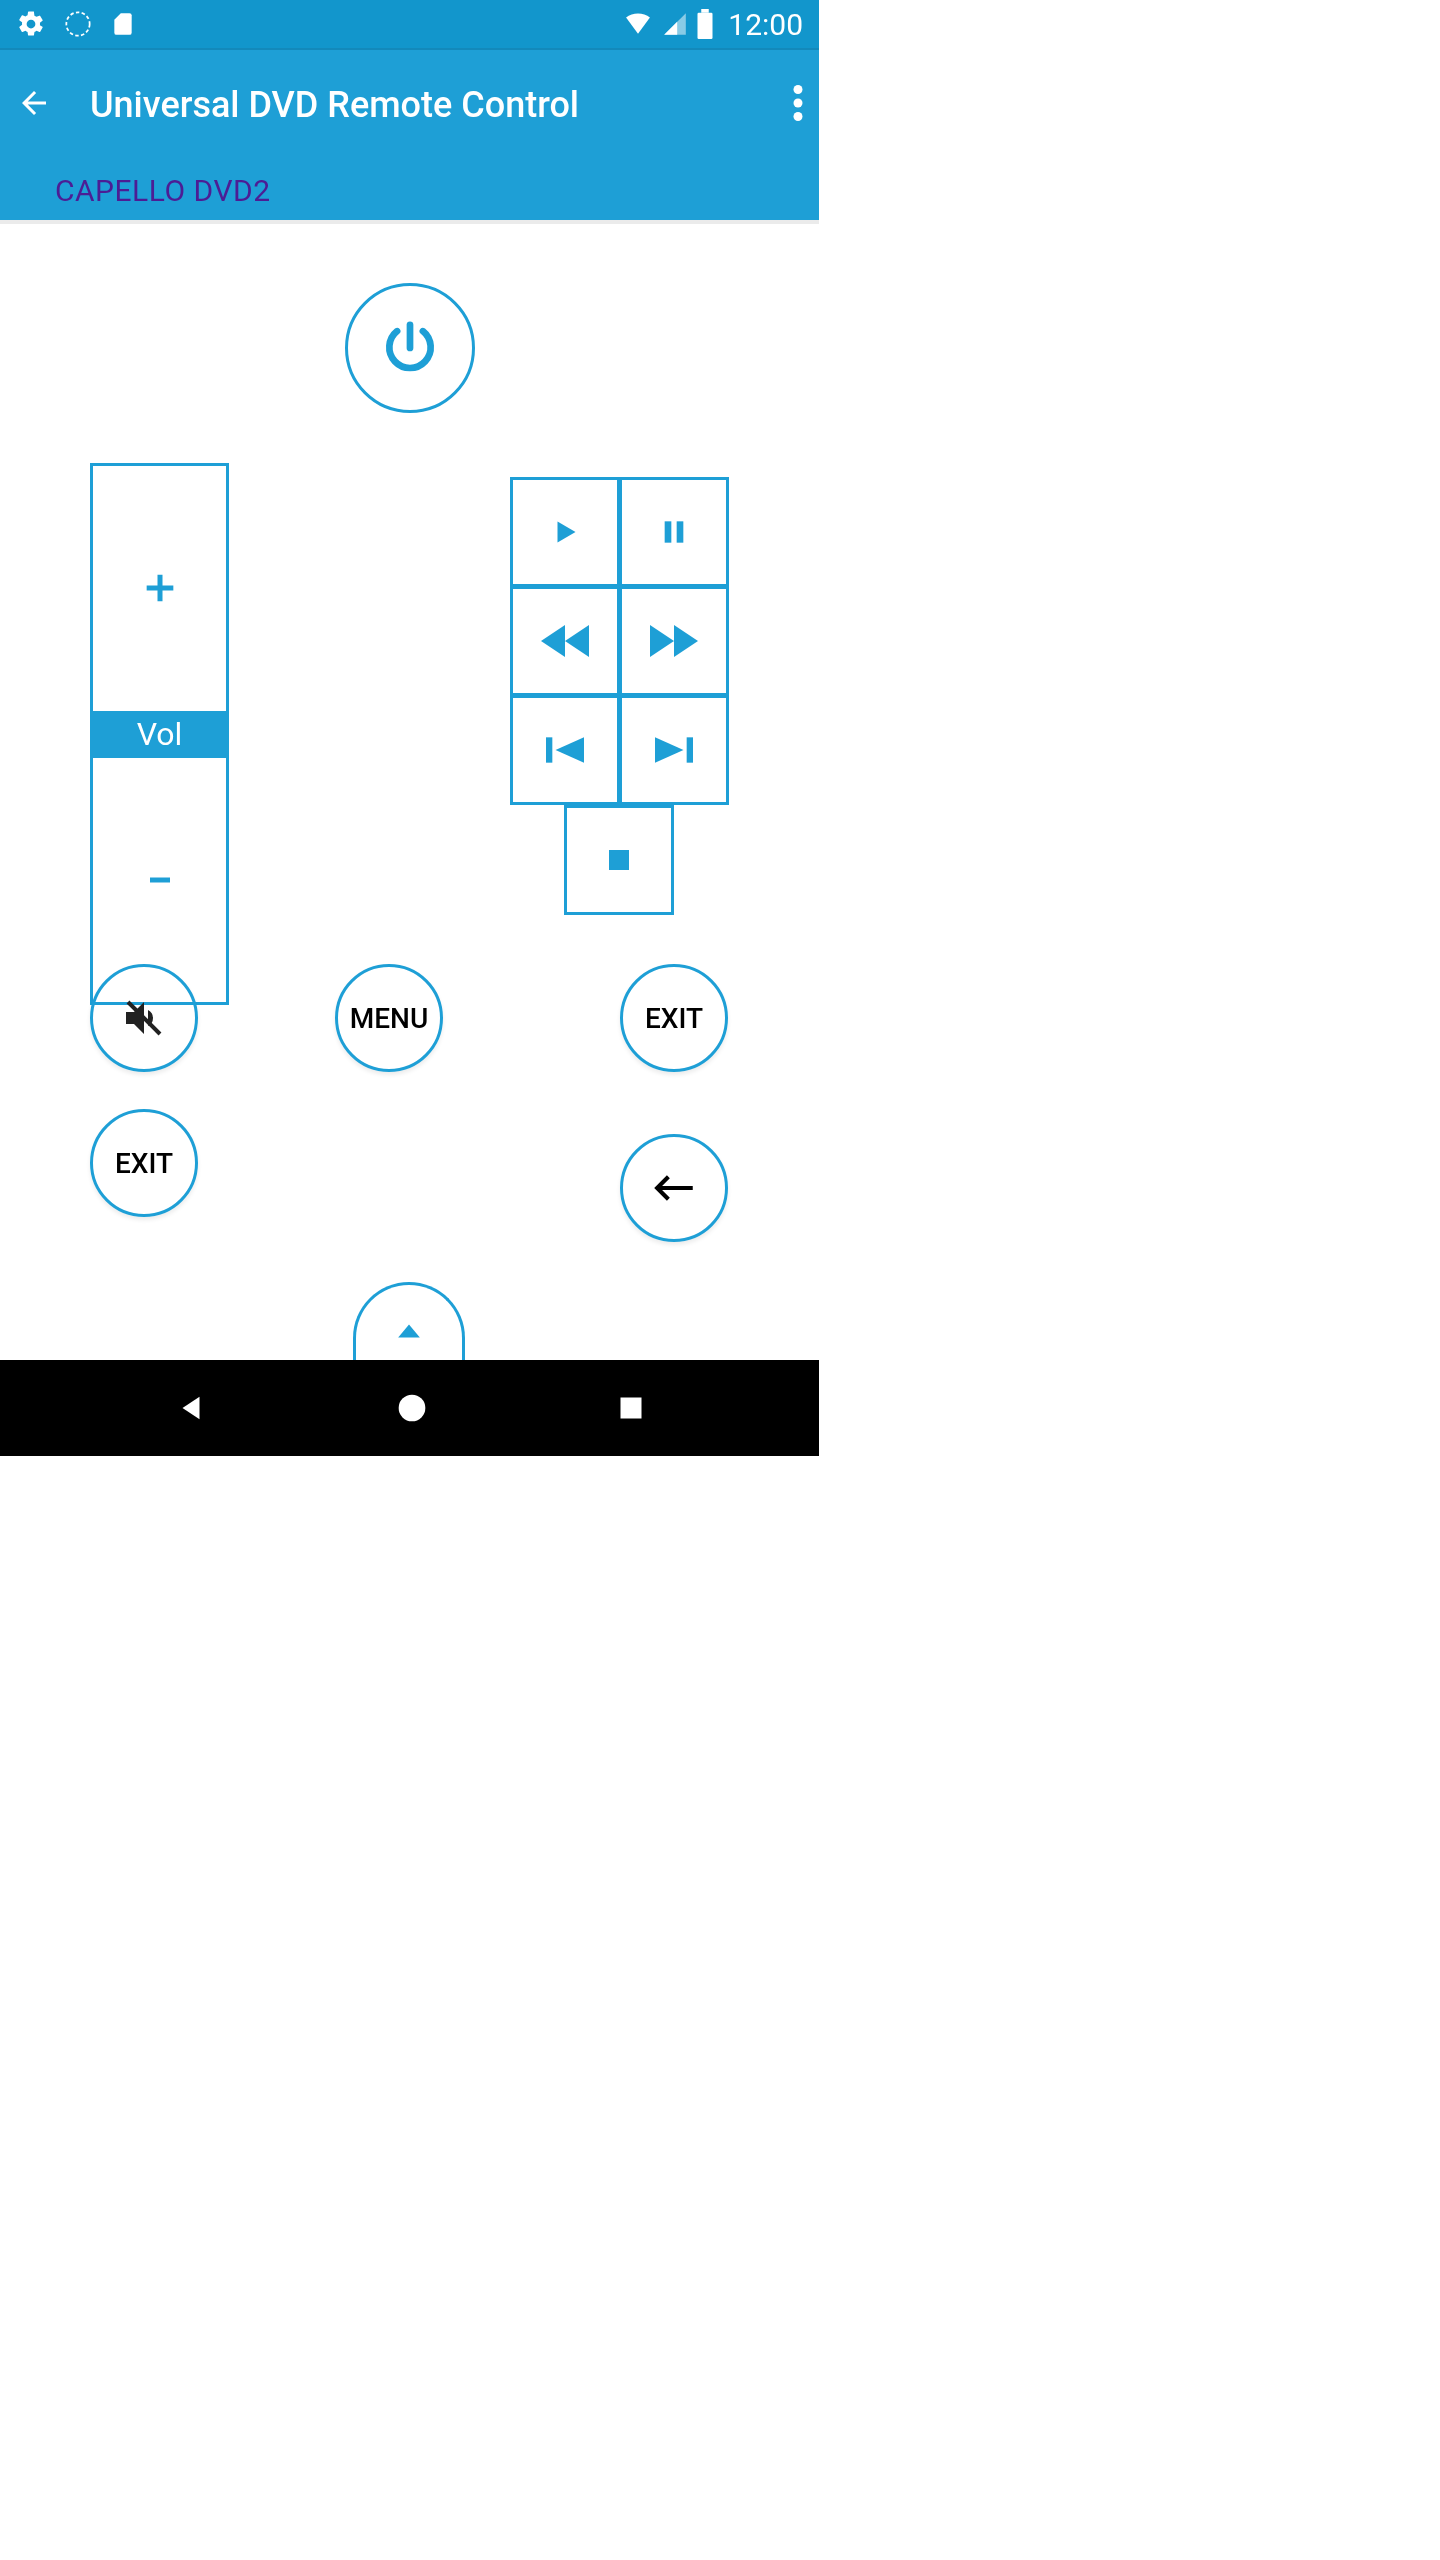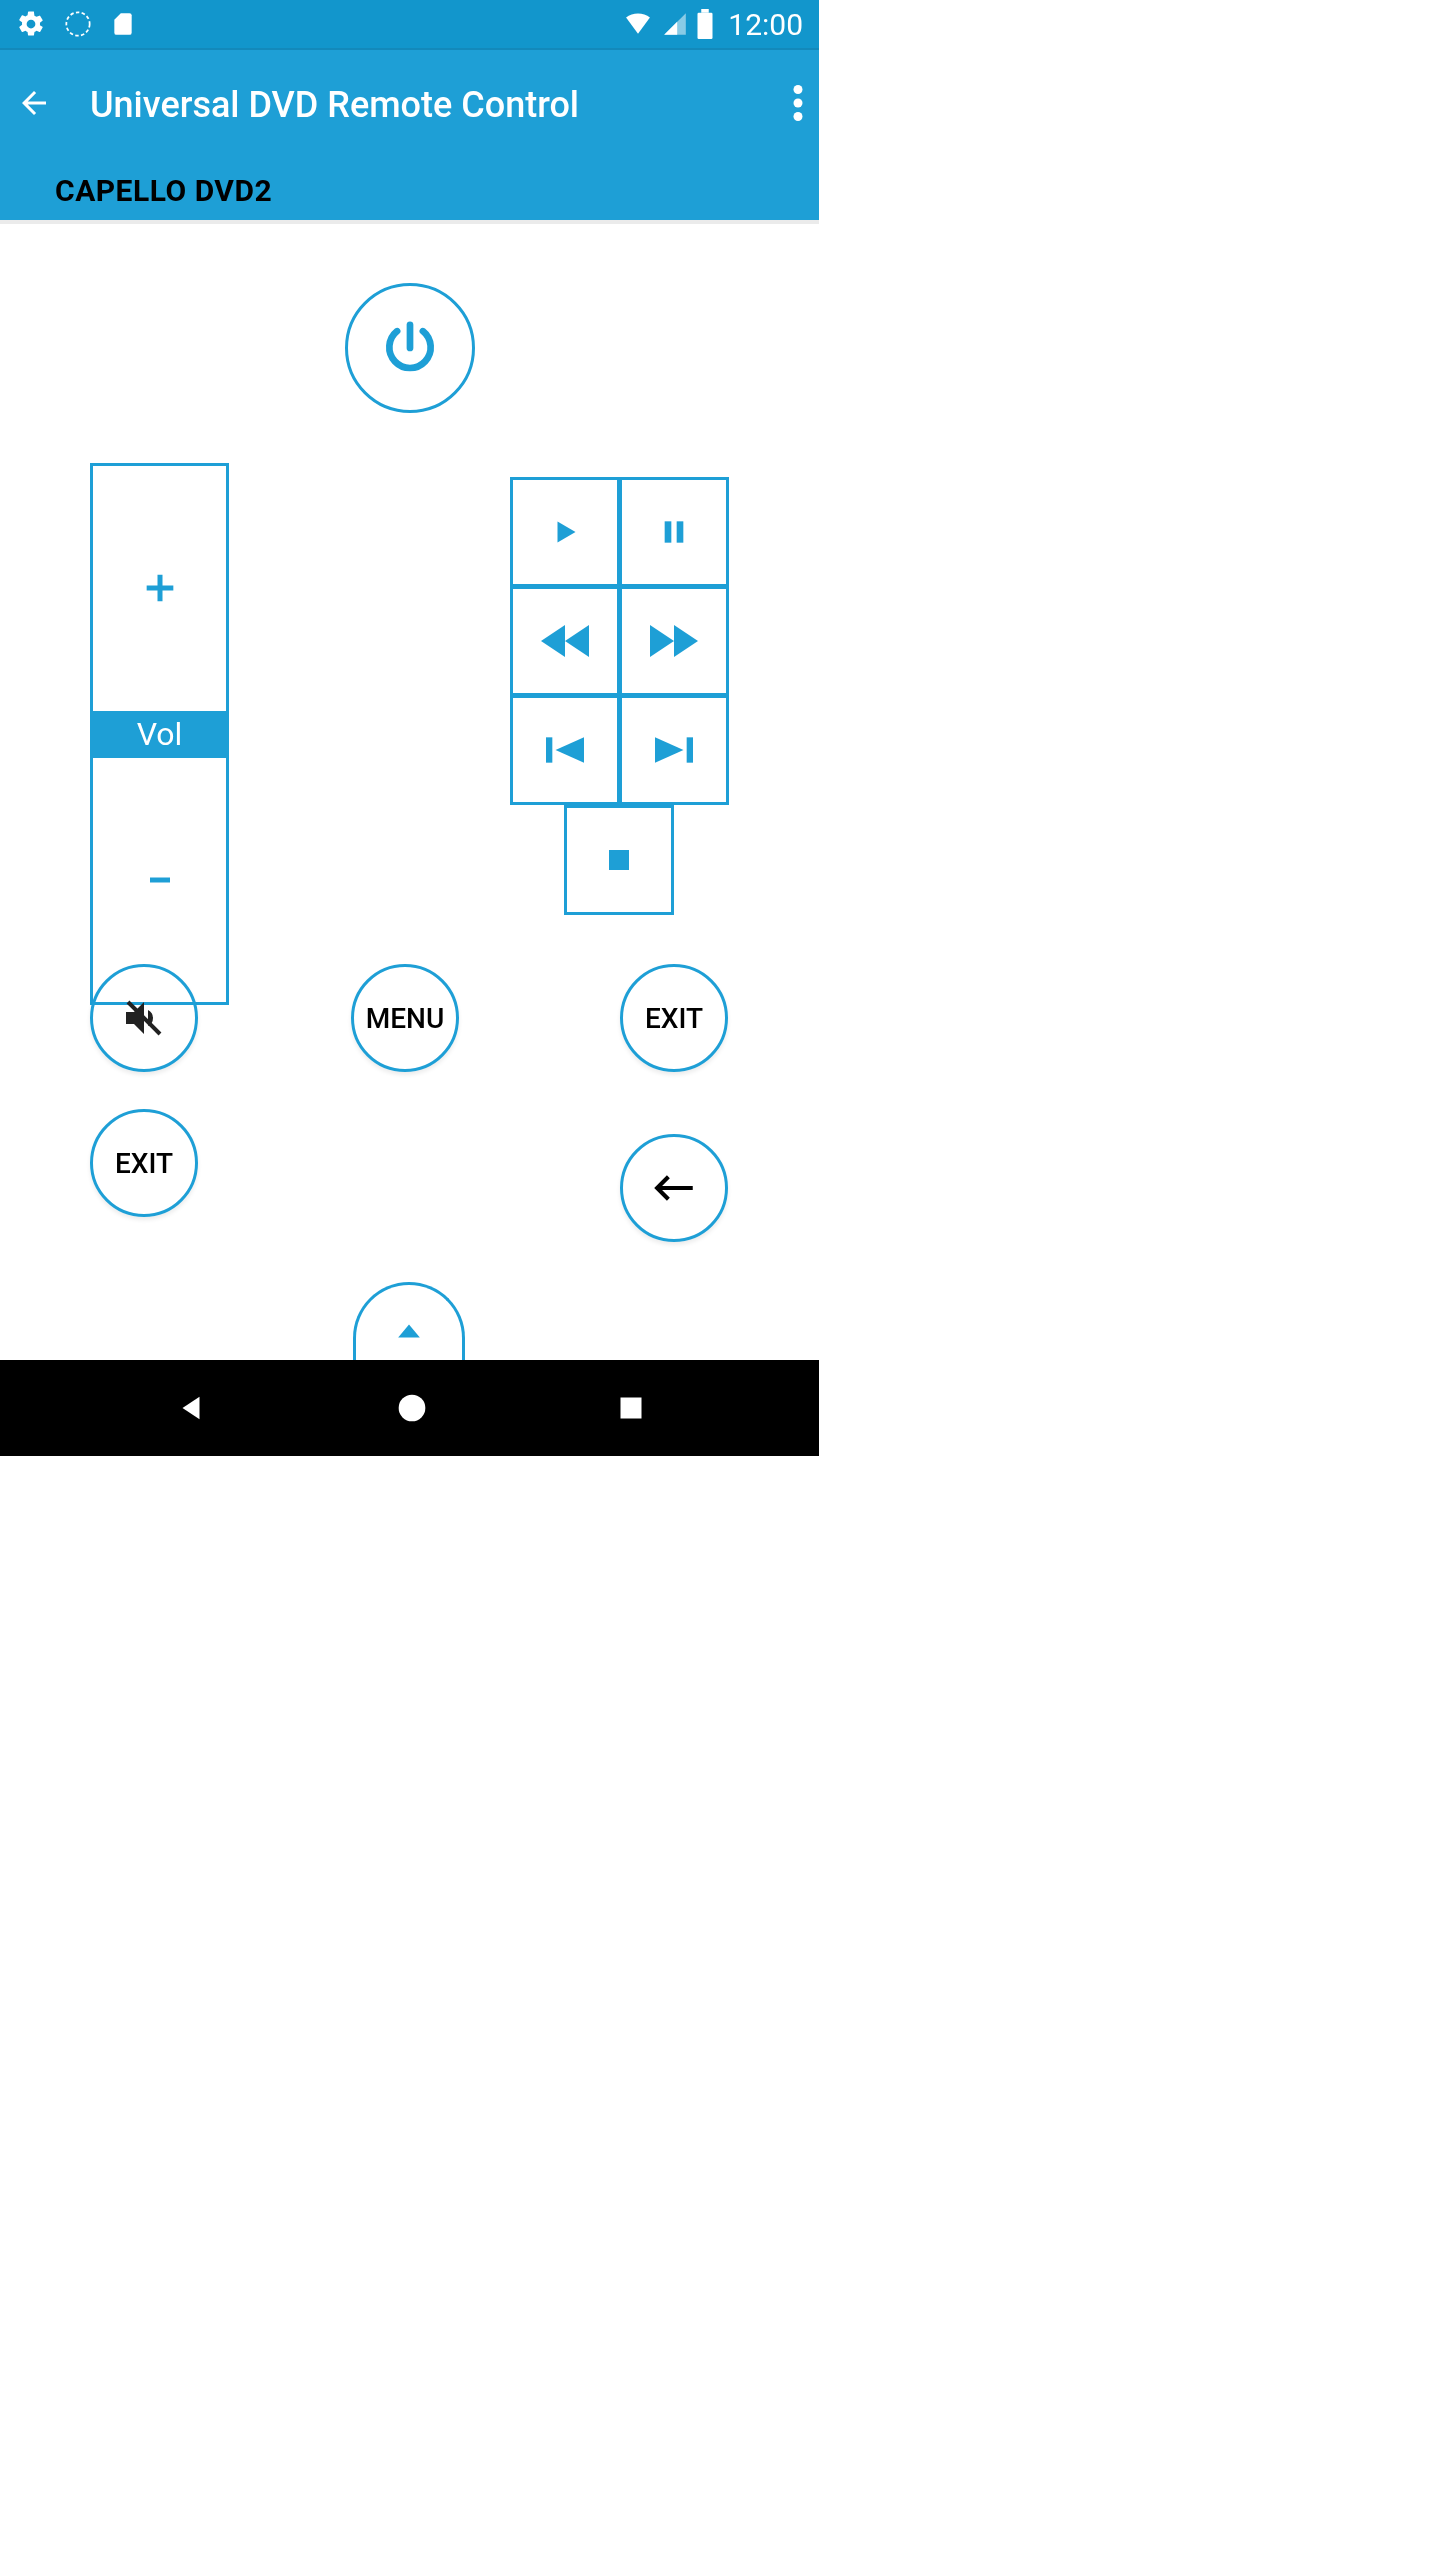--- a/index.html
+++ b/index.html
@@ -6,40 +6,40 @@
   body { width:819px; height:1456px; background:#fff; position:relative; overflow:hidden; }
   .statusbar { width:100%; height:48px; background:#1296cc; display:flex; align-items:center; padding:0 16px; color:#fff; }
   .statusbar .left { display:flex; gap:18px; align-items:center; }
   .statusbar .right { margin-left:auto; display:flex; gap:8px; align-items:center; font-size:30px; font-weight:400; }
   .statusbar svg { display:block; }
   .appbar { width:100%; height:110px; background:#1e9fd6; display:flex; align-items:center; color:#fff; padding:8px 16px; gap:28px; }
   .appbar .title { font-size:36px; font-weight:500; margin-left:10px; }
   .appbar .overflow { margin-left:auto; }
   .toolbar-sep { height:2px; background:#1389bb; }
   .tabbar { width:100%; height:60px; background:#1e9fd6; display:flex; align-items:center; padding:0 55px; }
-  .tabbar .tab { color:#000000; font-size:30px; font-weight:700; letter-spacing:0.5px; }
+  .tabbar .tab { color:#4c1d95; font-size:30px; font-weight:400; letter-spacing:0.5px; }
   .tabshadow { height:4px; background:rgba(0,0,0,0.08); }
   .content { position:relative; width:100%; height:calc(1456px - 48px - 2px - 110px - 60px - 4px - 96px); background:#fff; }
   
   .power { position:absolute; left:345px; top:59px; width:130px; height:130px; border:3px solid #1e9fd6; border-radius:50%; display:flex; align-items:center; justify-content:center; }
   
   .vol { position:absolute; left:90px; top:239px; width:139px; height:542px; border:3px solid #1e9fd6; display:flex; flex-direction:column; }
   .vol .vup { flex:1; display:flex; align-items:center; justify-content:center; color:#1e9fd6; font-size:60px; font-weight:300; }
   .vol .vlabel { height:47px; background:#1e9fd6; color:#fff; display:flex; align-items:center; justify-content:center; font-size:32px; }
   .vol .vdn { flex:1; display:flex; align-items:center; justify-content:center; color:#1e9fd6; }
   
   .media { position:absolute; left:510px; top:253px; }
   .mcell { position:absolute; width:110px; height:110px; border:3px solid #1e9fd6; display:flex; align-items:center; justify-content:center; }
   .mcell svg { display:block; }
   .mstop { left:54px; top:328px; width:110px; height:110px; }
   
   .cbtn { position:absolute; width:108px; height:108px; border:3px solid #1e9fd6; border-radius:50%; display:flex; align-items:center; justify-content:center; font-size:28px; font-weight:500; color:#000; }
   .cbtn-shadow { box-shadow:0 3px 4px rgba(0,0,0,0.08); }
   .mute  { left:90px;  top:740px; }
-  .menu  { left:351px; top:740px;text-align:center; }
+  .menu  { left:335px; top:740px;text-align:center; }
   .input { left:620px; top:740px; }
   .exitb { left:90px;  top:885px; }
   .backc { left:620px; top:910px; }
   
   .okarc { position:absolute; left:353px; top:1058px; width:112px; height:112px; border:3px solid #1e9fd6; border-radius:56px 56px 0 0; border-bottom:none; display:flex; align-items:flex-start; justify-content:center; padding-top:36px; }
   
   .navbar { position:absolute; bottom:0; left:0; width:100%; height:96px; background:#000; display:flex; align-items:center; justify-content:space-around; padding:0 80px; }
   .navbar svg { display:block; }
 </style>
 </head>

